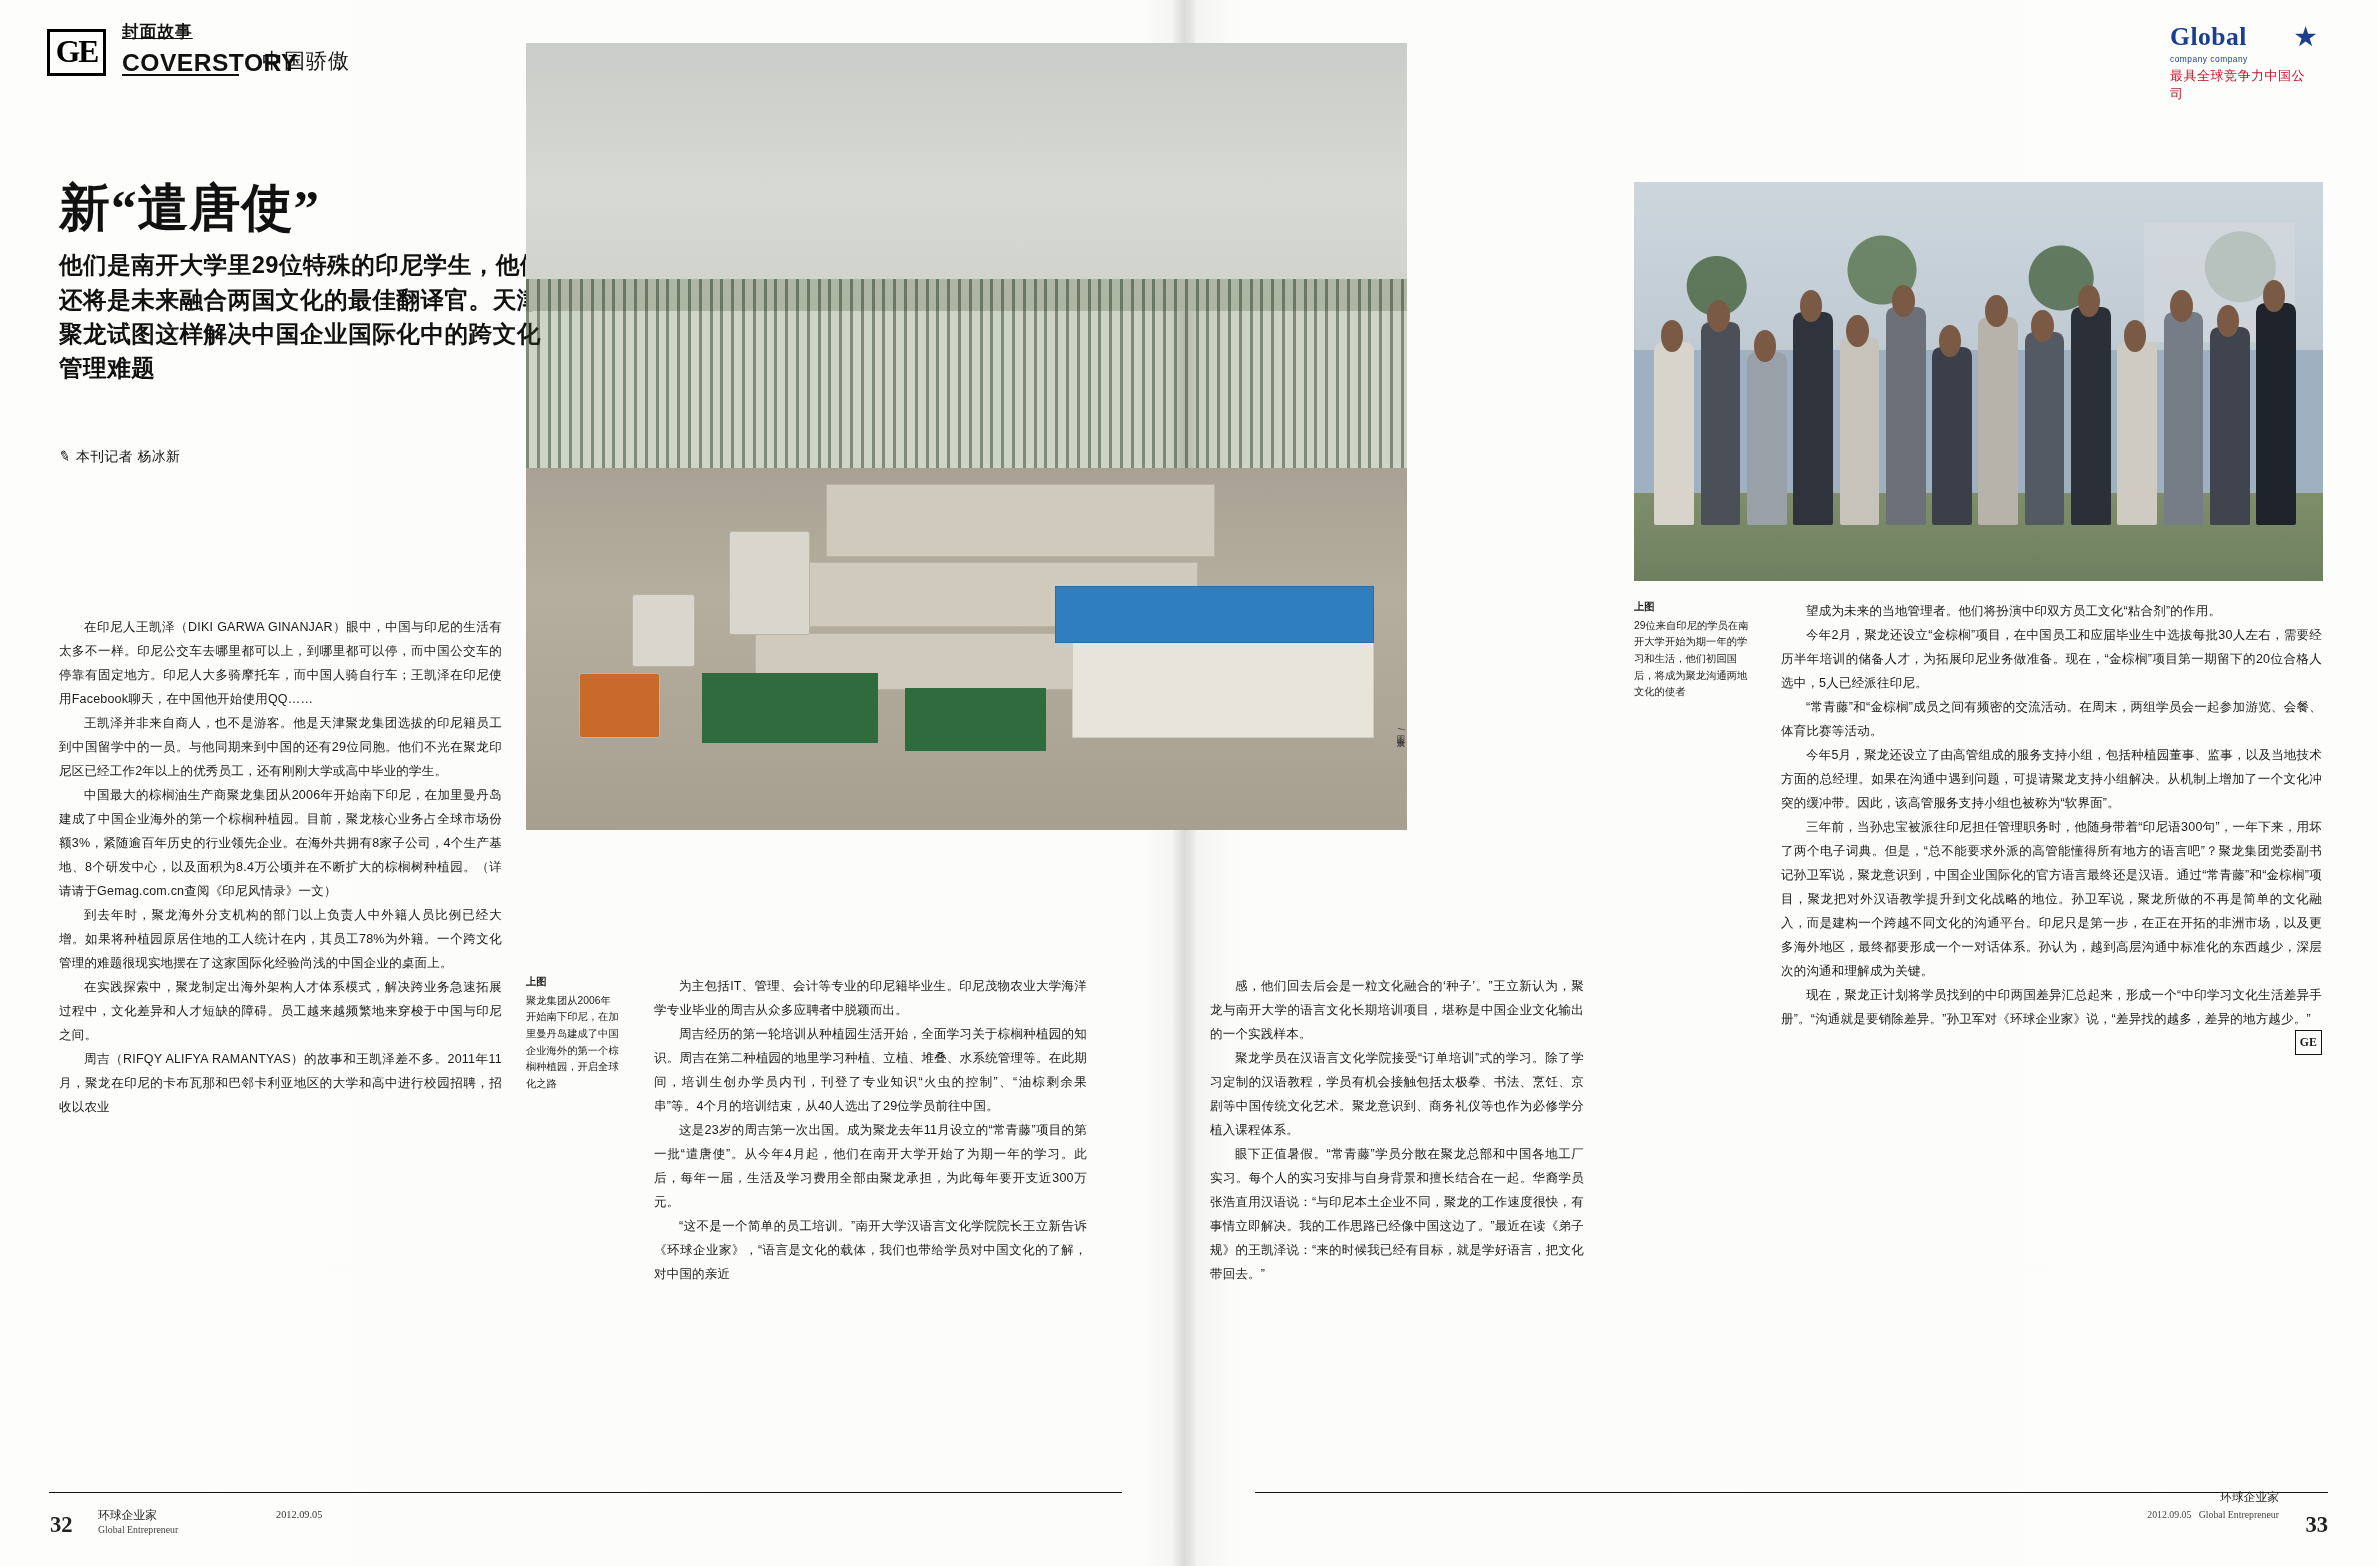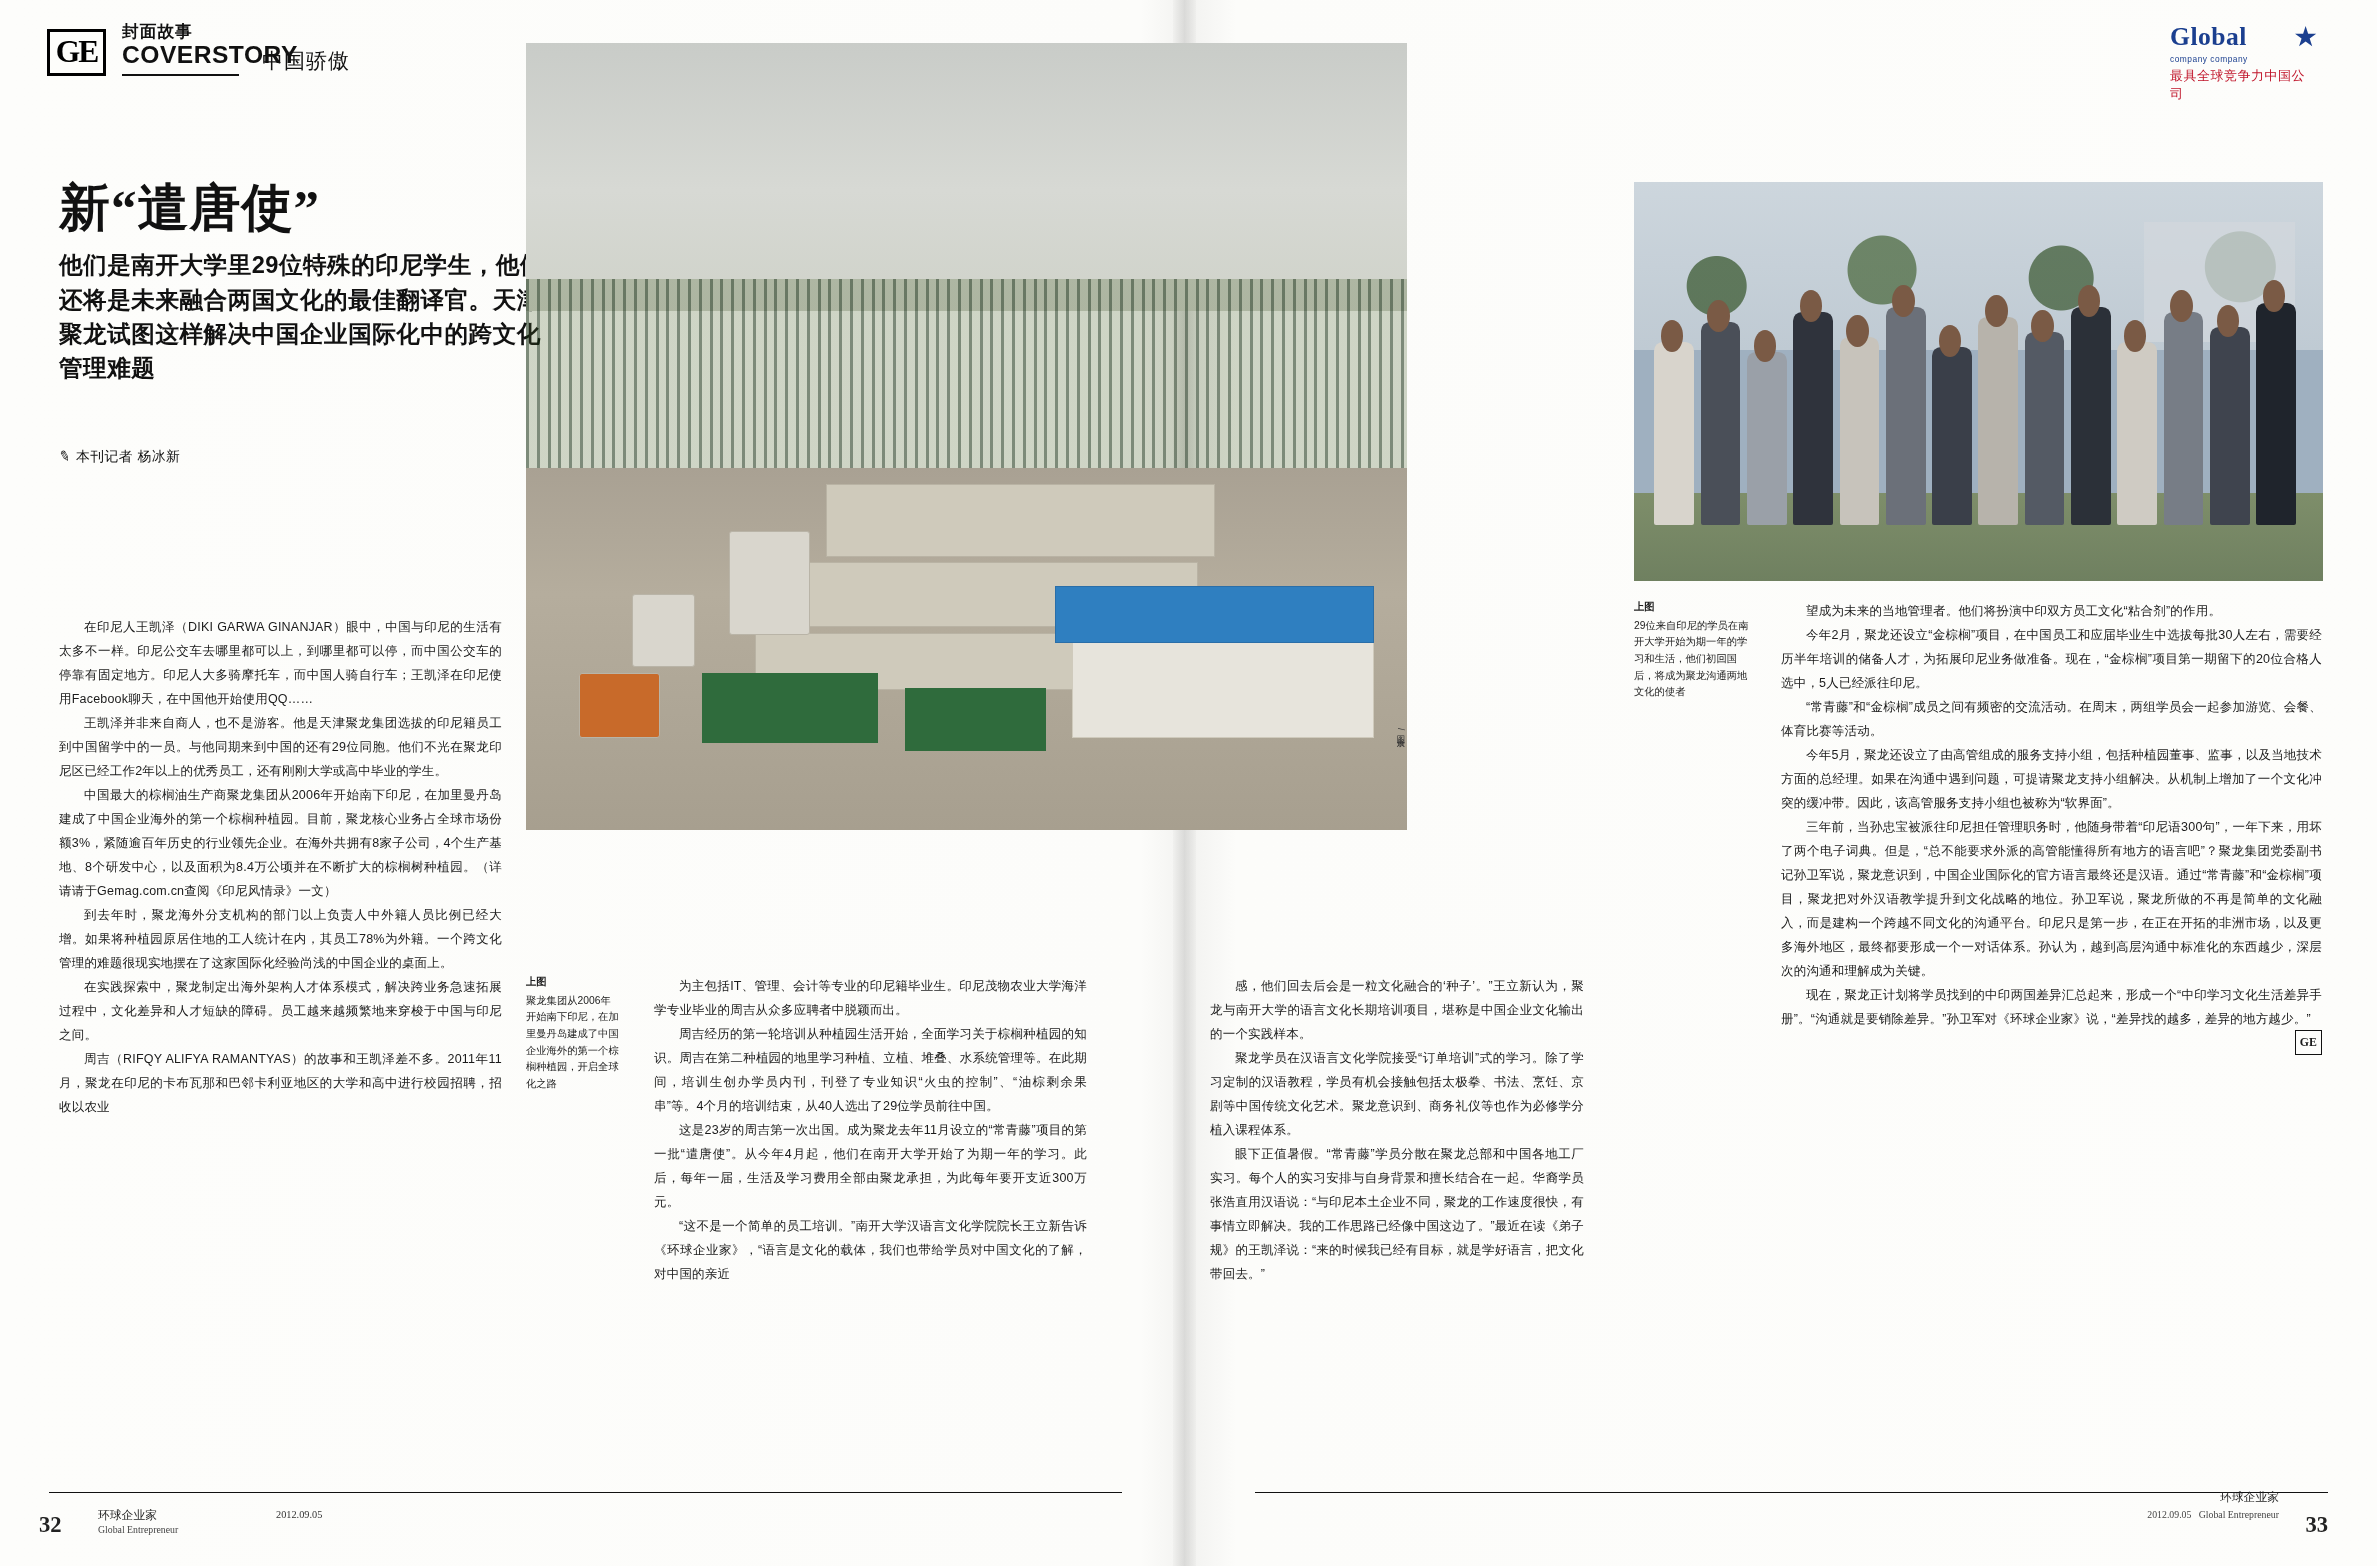--- a/index.html
+++ b/index.html
@@ -11,21 +11,21 @@
     overflow:hidden;
   }
   
   .paper{position:absolute;inset:0;background:linear-gradient(90deg,#fdfdfb 0%,#fcfcfa 48%,#f2f2f0 50%,#fcfcfa 52%,#fdfdfb 100%);}
   .gutter{position:absolute;left:1173px;top:0;width:22.6px;height:1567px;background:linear-gradient(90deg,rgba(0,0,0,0.02),rgba(0,0,0,0.10),rgba(0,0,0,0.02));}
 
   
   .ge-logo{position:absolute;left:47px;top:28.5px;width:59px;height:47px;border:3px solid #000;box-sizing:border-box;display:flex;align-items:center;justify-content:center;}
   .ge-logo span{font-family:"Liberation Serif",serif;font-weight:bold;font-size:31.5px;letter-spacing:-2px;color:#000;}
   .cover-block{position:absolute;left:122px;top:23.6px;}
-  .cover-cn{font-size:16.7px;color:#111;letter-spacing:1px;line-height:1;margin-bottom:3px;font-weight:bold;}
+  .cover-cn{font-size:16.7px;color:#111;letter-spacing:1px;line-height:1;margin-bottom:11px;font-weight:bold;text-decoration:underline;}
   .cover-en{font-size:24.6px;font-weight:bold;color:#111;letter-spacing:0.5px;line-height:1;}
   .cover-rule{position:absolute;left:122px;top:74px;width:117px;height:2px;background:#111;}
   .cover-sub{position:absolute;left:262px;top:47px;font-size:21px;color:#111;letter-spacing:1px;}
 
   
   .global-logo{position:absolute;right:59px;top:21.6px;width:148px;height:54px;}
   .gl-word{font-family:"Liberation Serif",serif;font-size:25.6px;font-weight:bold;color:#1b3f8f;letter-spacing:0.5px;}
   .gl-sub{font-size:8.4px;color:#1b3f8f;letter-spacing:0.5px;margin-top:2px;}
   .gl-tag{font-size:13px;color:#c0152a;letter-spacing:0.5px;margin-top:3px;}
   .gl-star{position:absolute;right:0;top:1px;color:#1b3f8f;font-size:27.6px;line-height:1;}
@@ -196,21 +196,21 @@
     <p>三年前，当孙忠宝被派往印尼担任管理职务时，他随身带着“印尼语300句”，一年下来，用坏了两个电子词典。但是，“总不能要求外派的高管能懂得所有地方的语言吧”？聚龙集团党委副书记孙卫军说，聚龙意识到，中国企业国际化的官方语言最终还是汉语。通过“常青藤”和“金棕榈”项目，聚龙把对外汉语教学提升到文化战略的地位。孙卫军说，聚龙所做的不再是简单的文化融入，而是建构一个跨越不同文化的沟通平台。印尼只是第一步，在正在开拓的非洲市场，以及更多海外地区，最终都要形成一个一对话体系。孙认为，越到高层沟通中标准化的东西越少，深层次的沟通和理解成为关键。</p>
     <p>现在，聚龙正计划将学员找到的中印两国差异汇总起来，形成一个“中印学习文化生活差异手册”。“沟通就是要销除差异。”孙卫军对《环球企业家》说，“差异找的越多，差异的地方越少。”</p>
     <p style="text-indent:0;text-align:right;margin-top:-1px;">
       <span style="display:inline-block;border:1.5px solid #111;padding:0 3.9px;font-family:'Liberation Serif',serif;font-weight:bold;font-size:11.8px;">GE</span>
     </p>
   </div>
 
   <div class="rule" style="left:49px;bottom:74px;width:1073px;"></div>
   <div class="rule" style="right:49px;bottom:74px;width:1073px;"></div>
 
-  <div class="folio" style="left:39px;">
+  <div class="folio" style="left:50px;">
     <span class="num">32</span>
   </div>
   <div class="folio" style="left:98px;bottom:32px;">
     <div style="font-size:11.8px;">环球企业家</div>
     <div style="font-family:'Liberation Serif',serif;font-size:9.8px;color:#444;">Global Entrepreneur</div>
   </div>
   <div class="folio" style="left:276px;bottom:47px;font-family:'Liberation Serif',serif;font-size:10.3px;color:#333;">
     <span>2012.09.05</span>
   </div>
 

